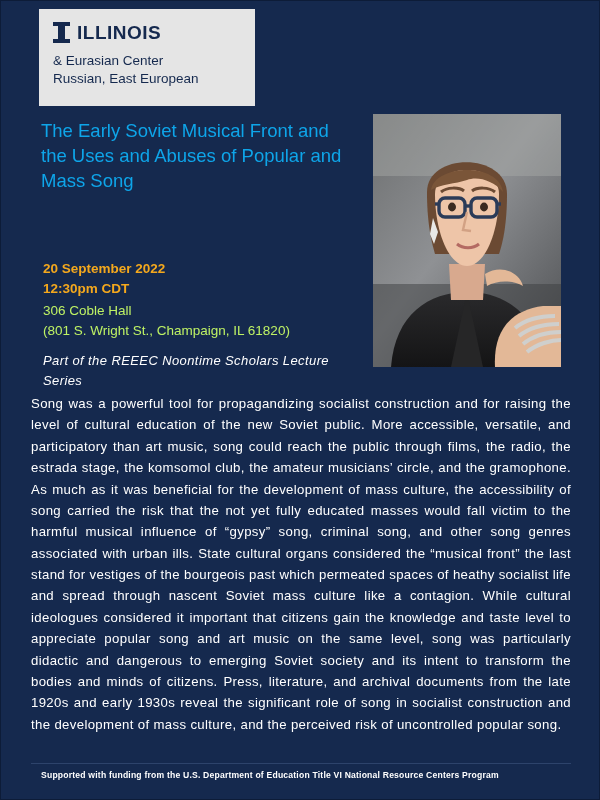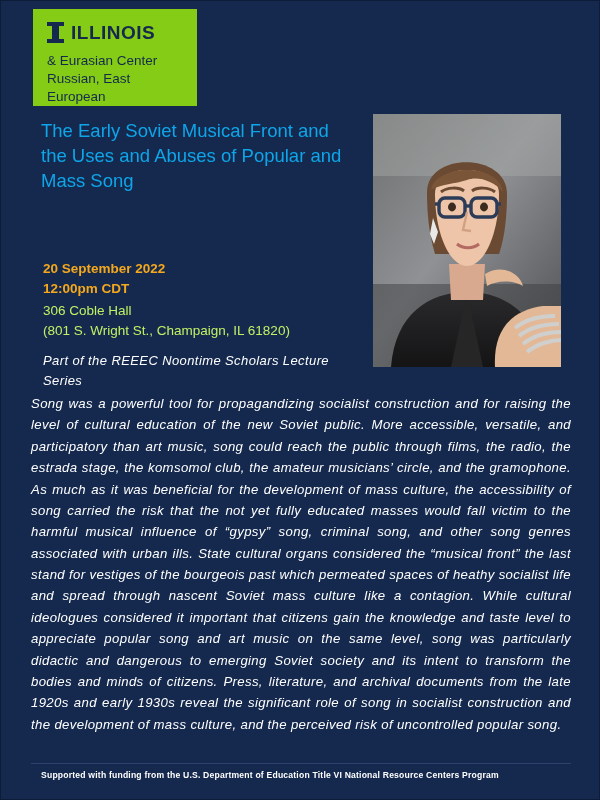--- a/index.html
+++ b/index.html
@@ -18,25 +18,25 @@
     width: 600px;
     height: 800px;
     background: #15294e;
     box-sizing: border-box;
     border: 1px solid #0d1c38;
   }
 
   
   .logo-box {
     position: absolute;
-    left: 32px;
+    left: 38px;
     top: 8px;
-    width: 164px;
+    width: 216px;
     height: 97px;
-    background: #84cc16;
+    background: #e5e5e5;
     box-sizing: border-box;
     padding: 13px 12px 0 14px;
   }
   .logo-row {
     display: flex;
     align-items: center;
     gap: 7px;
   }
   .logo-mark {
     width: 17px;
@@ -146,21 +146,20 @@
   .photo svg { display: block; }
 
   
   .abstract {
     position: absolute;
     left: 30px;
     top: 392px;
     width: 540px;
     color: #ffffff;
     font-size: 13.2px;
-    font-style: italic;
     line-height: 1.62;
     text-align: justify;
     letter-spacing: 0.35px;
   }
 
   
   .footer-rule {
     position: absolute;
     left: 30px;
     top: 762px;
@@ -197,21 +196,21 @@
       <div>&amp; Eurasian Center</div>
       <div>Russian, East European</div>
     </div>
   </div>
 
   <div class="title">The Early Soviet Musical Front and the Uses and Abuses of Popular and Mass Song</div>
 
 
   <div class="datetime">
     <div>20 September 2022</div>
-    <div>12:00pm CDT</div>
+    <div>12:30pm CDT</div>
   </div>
 
   <div class="location">
     <div>306 Coble Hall</div>
     <div>(801 S. Wright St., Champaign, IL 61820)</div>
   </div>
 
   <div class="series">Part of the REEEC Noontime Scholars Lecture Series</div>
 
   <div class="photo">

